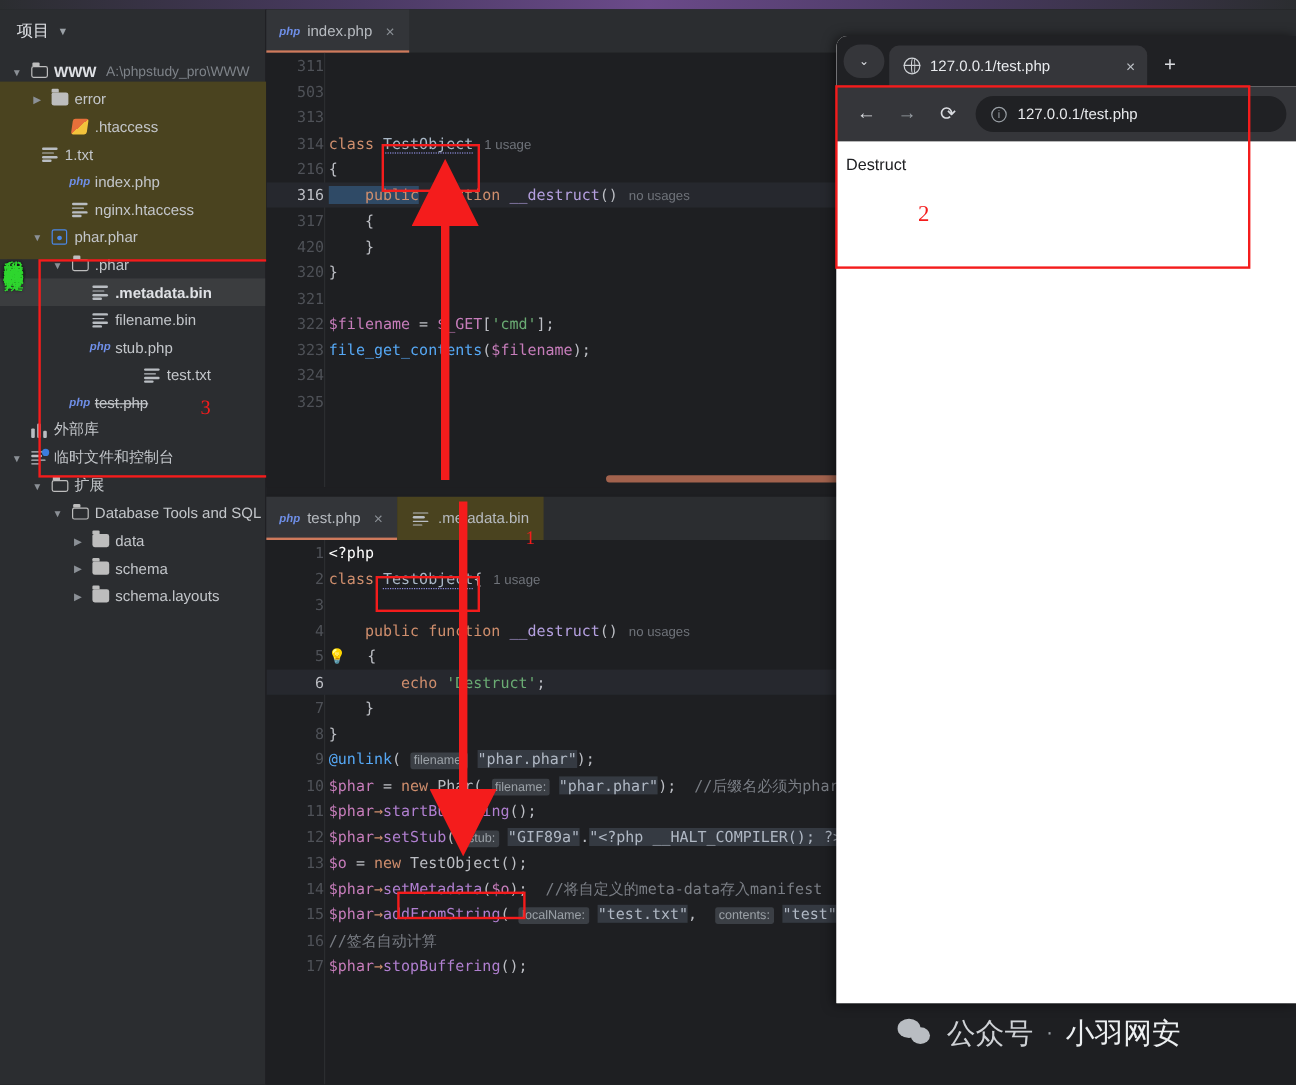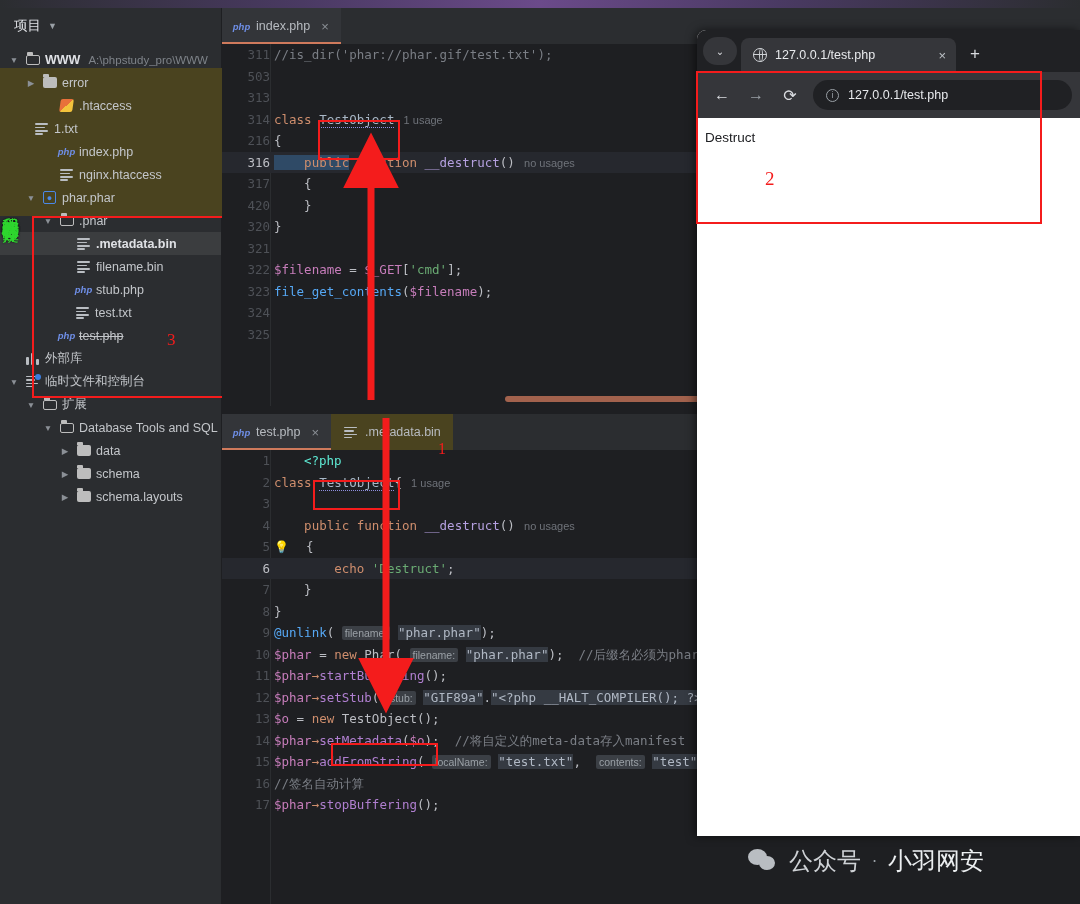--- a/index.html
+++ b/index.html
@@ -282,21 +282,21 @@
             </span>
             <span class="lbl">filename.bin</span>
           </div>
           <div class="row" style="padding-left: 59px;">
             <span class="arr blank">·</span>
             <span class="ic">
               <span class="php-ic">php</span>
             </span>
             <span class="lbl">stub.php</span>
           </div>
-          <div class="row" style="padding-left: 58px;">
+          <div class="row" style="padding-left: 58px; margin-left: 44px;">
             <span class="arr blank">·</span>
             <span class="ic">
               <span class="txtfile">
                 <i></i>
                 <i></i>
                 <i></i>
                 <i></i>
               </span>
             </span>
             <span class="lbl">test.txt</span>
@@ -381,21 +381,21 @@
           <div class="tab active-php">
             <span class="ic">
               <span class="php-ic">php</span>
             </span>
             <span>index.php</span>
             <span class="x">×</span>
           </div>
         </div>
       <div class="code" id="top-code" style="height:362px; overflow:hidden; position:relative;">
         <div class="gutter-line"></div>
-      <div class="crow"><span class="ln">311</span><span class="txt"><span style="color: rgb(122, 126, 133);">//is_dir('phar://phar.gif/test.txt');</span></span></div>
+      <div class="crow"><span class="ln">311</span></div>
           <div class="crow"><span class="ln">503</span><span class="txt"></span></div>
           <div class="crow"><span class="ln">313</span><span class="txt"></span></div>
           <div class="crow"><span class="ln">314</span><span class="txt"><span style="color: rgb(207, 142, 109);">class </span><span class="wavy" style="color: rgb(169, 183, 198);">TestObject</span><span class="usage">   1 usage</span></span></div>
           <div class="crow"><span class="ln">216</span><span class="txt"><span style="color: rgb(188, 190, 196);">{</span></span></div>
           <div class="crow hl"><span class="ln" style="color: rgb(188, 190, 196);">316</span><span class="txt"><span class="pubsel">    public</span><span style="color: rgb(188, 190, 196);"> </span><span style="color: rgb(207, 142, 109);">function</span><span style="color: rgb(188, 190, 196);"> </span><span style="color: rgb(181, 160, 224);">__destruct</span><span style="color: rgb(188, 190, 196);">()</span><span class="usage">   no usages</span></span></div>
           <div class="crow"><span class="ln">317</span><span class="txt"><span style="color: rgb(188, 190, 196);">    {</span></span></div>
           <div class="crow"><span class="ln">420</span><span class="txt"><span style="color: rgb(188, 190, 196);">    }</span></span></div>
           <div class="crow"><span class="ln">320</span><span class="txt"><span style="color: rgb(188, 190, 196);">}</span></span></div>
           <div class="crow"><span class="ln">321</span><span class="txt"></span></div>
           <div class="crow"><span class="ln">322</span><span class="txt"><span style="color: rgb(199, 125, 187);">$filename</span><span style="color: rgb(188, 190, 196);"> = </span><span style="color: rgb(199, 125, 187);">$_GET</span><span style="color: rgb(188, 190, 196);">[</span><span style="color: rgb(106, 171, 115);">'cmd'</span><span style="color: rgb(188, 190, 196);">];</span></span></div>
@@ -421,21 +421,21 @@
                 <i></i>
                 <i></i>
                 <i></i>
               </span>
             </span>
             <span>.metadata.bin</span>
           </div>
         </div>
       <div class="code" id="bot-code" style="position:absolute; top:442px; left:0; right:0; bottom:0; overflow:hidden;">
         <div class="gutter-line"></div>
-      <div class="crow"><span class="ln">1</span><span class="txt"><span style="color: #5eead4; margin-left: 30px;">&lt;?php</span></span></div>
+      <div class="crow"><span class="ln">1</span><span class="txt"><span style="color: #ffffff;">&lt;?php</span></span></div>
           <div class="crow"><span class="ln">2</span><span class="txt"><span style="color: rgb(207, 142, 109);">class </span><span class="wavy" style="color: rgb(169, 183, 198);">TestObject</span><span style="color: rgb(188, 190, 196);">{</span><span class="usage">   1 usage</span></span></div>
           <div class="crow"><span class="ln">3</span><span class="txt"></span></div>
           <div class="crow"><span class="ln">4</span><span class="txt"><span style="color: rgb(207, 142, 109);">    public </span><span style="color: rgb(207, 142, 109);">function</span><span style="color: rgb(188, 190, 196);"> </span><span style="color: rgb(181, 160, 224);">__destruct</span><span style="color: rgb(188, 190, 196);">()</span><span class="usage">   no usages</span></span></div>
           <div class="crow"><span class="ln">5</span><span class="txt"><span class="bulb" style="margin-right: 2px;">💡</span><span style="color: rgb(188, 190, 196);">  {</span></span></div>
           <div class="crow hl"><span class="ln" style="color: rgb(188, 190, 196);">6</span><span class="txt"><span style="color: rgb(207, 142, 109);">        echo </span><span style="color: rgb(106, 171, 115);">'Destruct'</span><span style="color: rgb(188, 190, 196);">;</span></span></div>
           <div class="crow"><span class="ln">7</span><span class="txt"><span style="color: rgb(188, 190, 196);">    }</span></span></div>
           <div class="crow"><span class="ln">8</span><span class="txt"><span style="color: rgb(188, 190, 196);">}</span></span></div>
           <div class="crow"><span class="ln">9</span><span class="txt"><span style="color: rgb(86, 168, 245);">@unlink</span><span style="color: rgb(188, 190, 196);">( </span><span class="param">filename:</span><span style="color: rgb(188, 190, 196);"> </span><span style="color: rgb(176, 184, 196); background: rgb(53, 58, 66);">"phar.phar"</span><span style="color: rgb(188, 190, 196);">);</span></span></div>
           <div class="crow"><span class="ln">10</span><span class="txt"><span style="color: rgb(199, 125, 187);">$phar</span><span style="color: rgb(188, 190, 196);"> = </span><span style="color: rgb(207, 142, 109);">new </span><span style="color: rgb(188, 190, 196);">Phar</span><span style="color: rgb(188, 190, 196);">( </span><span class="param">filename:</span><span style="color: rgb(188, 190, 196);"> </span><span style="color: rgb(176, 184, 196); background: rgb(53, 58, 66);">"phar.phar"</span><span style="color: rgb(188, 190, 196);">);  </span><span style="color: rgb(122, 126, 133);">//后缀名必须为phar</span></span></div>
           <div class="crow"><span class="ln">11</span><span class="txt"><span style="color: rgb(199, 125, 187);">$phar</span><span style="color: rgb(207, 142, 109);">→</span><span style="color: rgb(176, 127, 208);">startBuffering</span><span style="color: rgb(188, 190, 196);">();</span></span></div>

